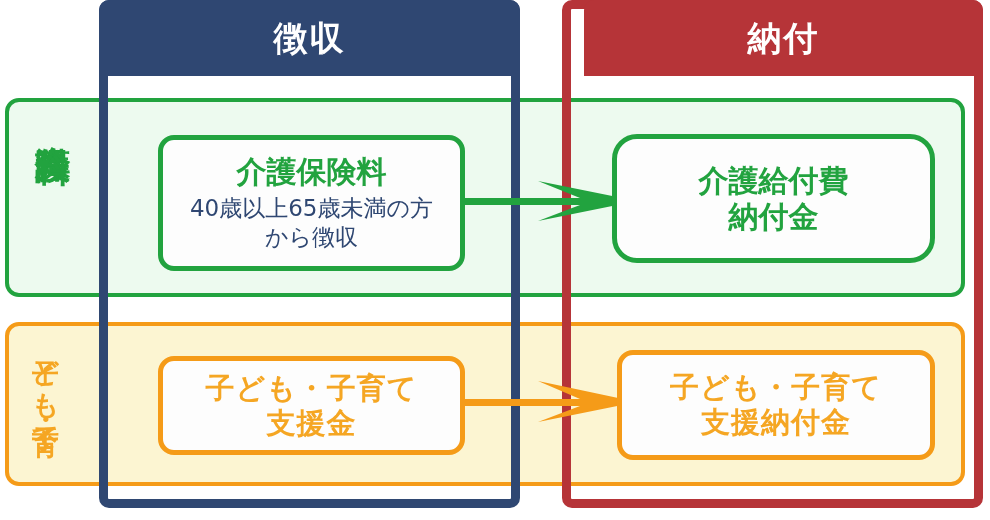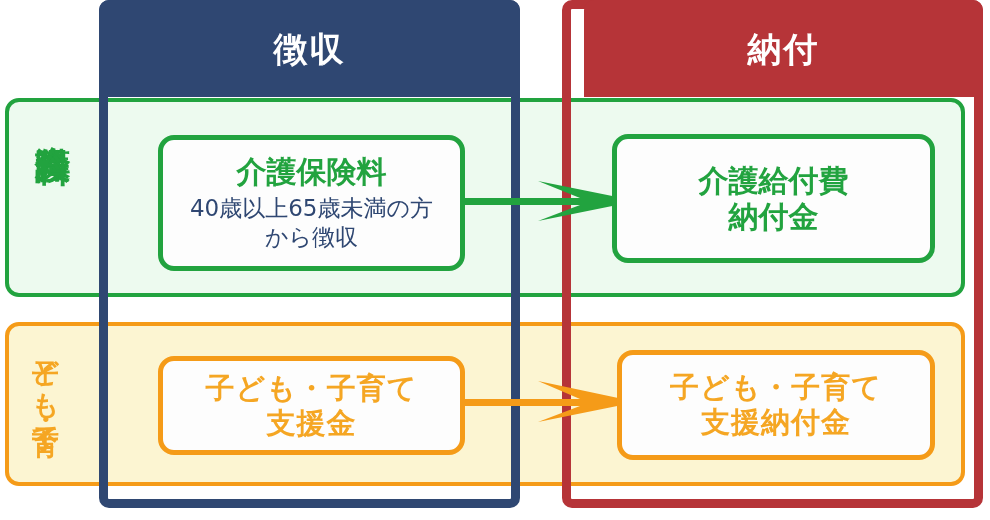--- a/index.html
+++ b/index.html
@@ -21,21 +21,21 @@
     box-sizing:border-box;
     border-style:solid;
     border-width:9px;
     border-radius:10px;
   }
   .col-frame .col-head{
     position:absolute;
     left:-9px;
     top:-9px;
     right:-9px;
-    height:97px;
+    height:76px;
     border-top-left-radius:10px;
     border-top-right-radius:10px;
     display:flex;
     align-items:center;
     justify-content:center;
   }
   .col-head-label{
     color:#ffffff;
     font-size:34px;
     font-weight:bold;
@@ -122,21 +122,21 @@
   .card-sub{
     color:#2f4772;
     font-weight:normal;
     font-size:23px;
     line-height:1.25;
     white-space:pre-line;
     margin-top:4px;
   }
 
   #card-care-left{  left:158px; top:135px; width:307px; height:136px; }
-  #card-care-right{ left:612px; top:134px; width:323px; height:129px; }
+  #card-care-right{ left:612px; top:134px; width:323px; height:129px;border-radius:25px; }
   #card-child-left{ left:158px; top:356px; width:307px; height:99px; }
   #card-child-right{left:617px; top:350px; width:318px; height:110px; }
 
   
   .arrow{
     position:absolute;
     pointer-events:none;
   }
   #arrow-care{  left:462px; top:176px; width:175px; height:50px; }
   #arrow-child{ left:462px; top:375px; width:175px; height:50px; }

